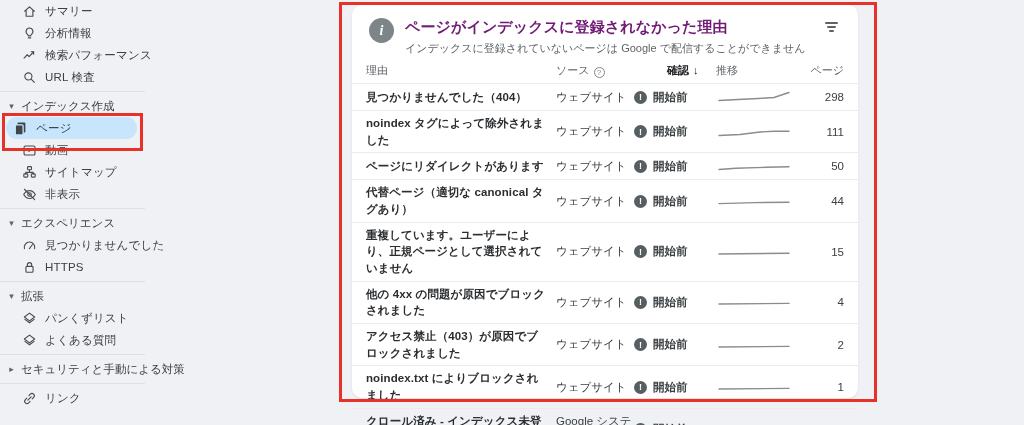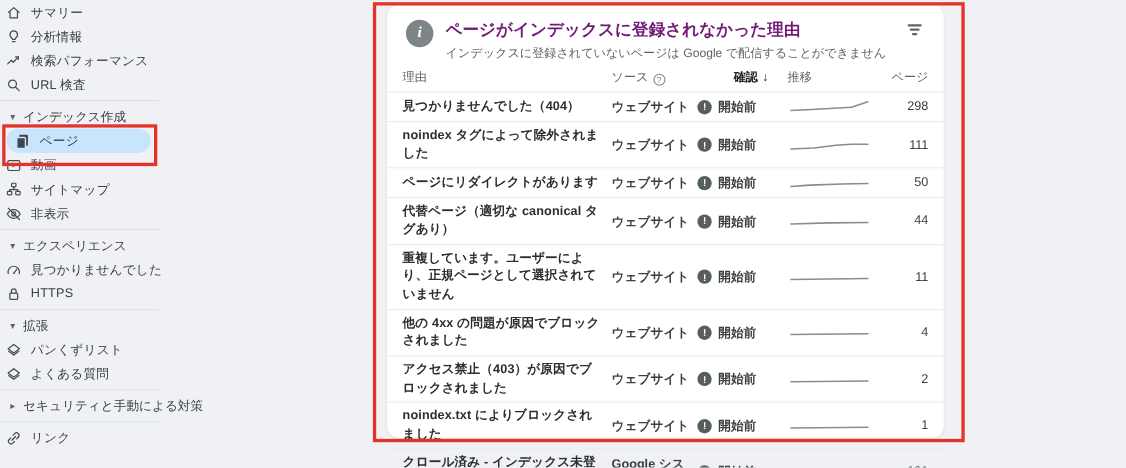--- a/index.html
+++ b/index.html
@@ -9,21 +9,21 @@
     background:#eff1f5;
     font-family:"Liberation Sans","DejaVu Sans",sans-serif;
     color:#3c4043;
     -webkit-font-smoothing:antialiased;
   }
 
   
   .sidebar { position:absolute; left:0; top:2; width:310px; }
   .side-item {
     display:flex; align-items:center; height:22px;
-    padding-left:5px; gap:8px; cursor:pointer;
+    padding-left:22px; gap:8px; cursor:pointer;
     font-size:11.5px; color:#3c4043; letter-spacing:.2px;
   }
   .side-item .icn { width:15px; height:15px; flex:0 0 15px; display:flex; align-items:center; }
   .side-item .icn svg { width:15px; height:15px; stroke:#464c50; stroke-width:1.2; fill:none; stroke-linecap:round; stroke-linejoin:round; }
   .side-item.selected { margin-left:6px; padding-left:7px; width:131px; background:#c7e6fe; border-radius:13px; }
   .side-section {
     display:flex; align-items:center; height:22px;
     padding-left:7px; gap:5px; cursor:pointer;
     font-size:11.5px; color:#3c4043;
   }
@@ -58,21 +58,21 @@
   .tgrid { display:grid; grid-template-columns:1fr 78px 82px 84px 44px; align-items:center; padding:0 14px; }
   .thead { height:26px; font-size:11px; color:#5f6368; }
   .thead .col-valid { color:#202124; font-weight:700;margin-left:33px; }
   .thead .sort-arrow { font-weight:400; margin-left:4px; font-size:11px; }
   .help-circle {
     display:inline-flex; width:11px; height:11px; border:1px solid #80868b; border-radius:50%;
     color:#80868b; font-size:8px; align-items:center; justify-content:center; margin-left:4px; vertical-align:-1px; cursor:pointer;
   }
   .trow { border-top:1px solid #e9ebee; min-height:27px; cursor:pointer; }
   .trow .c-reason { font-size:11.5px; font-weight:700; color:#2b2e31; line-height:1.45; padding:4px 10px 4px 0; letter-spacing:.1px; }
-  .trow .c-source { font-size:11.5px; color:#3c4043;font-weight:bold; }
+  .trow .c-source { font-size:11.5px; color:#3c4043; }
   .trow .c-valid  { display:flex; align-items:center; gap:6px; font-size:11.5px; font-weight:700; color:#3c4043; }
   .excl {
     width:13px; height:13px; border-radius:50%; background:#565e62; color:#fff;
     font-size:9px; font-weight:bold; display:flex; align-items:center; justify-content:center; flex:0 0 13px;
   }
   .c-trend svg { display:block; width:76px; height:18px; }
   .c-trend polyline { fill:none; stroke:#878d91; stroke-width:1.4; stroke-linecap:round; stroke-linejoin:round; }
   .c-pages { font-size:11.5px; color:#3c4043; text-align:right; }
 </style>
 </head>
@@ -305,21 +305,21 @@
     <div class="c-source">ウェブサイト</div>
     <div class="c-valid">
       <span class="excl">!</span>
       <span class="vtext">開始前</span>
     </div>
     <div class="c-trend">
       <svg viewBox="0 0 76 18">
             <polyline points="3,11 73,10.2"></polyline>
           </svg>
     </div>
-    <div class="c-pages">11</div>
+    <div class="c-pages">15</div>
   </div>
       <div class="tgrid trow">
     <div class="c-reason">他の 4xx の問題が原因でブロックされました</div>
     <div class="c-source">ウェブサイト</div>
     <div class="c-valid">
       <span class="excl">!</span>
       <span class="vtext">開始前</span>
     </div>
     <div class="c-trend">
       <svg viewBox="0 0 76 18">

